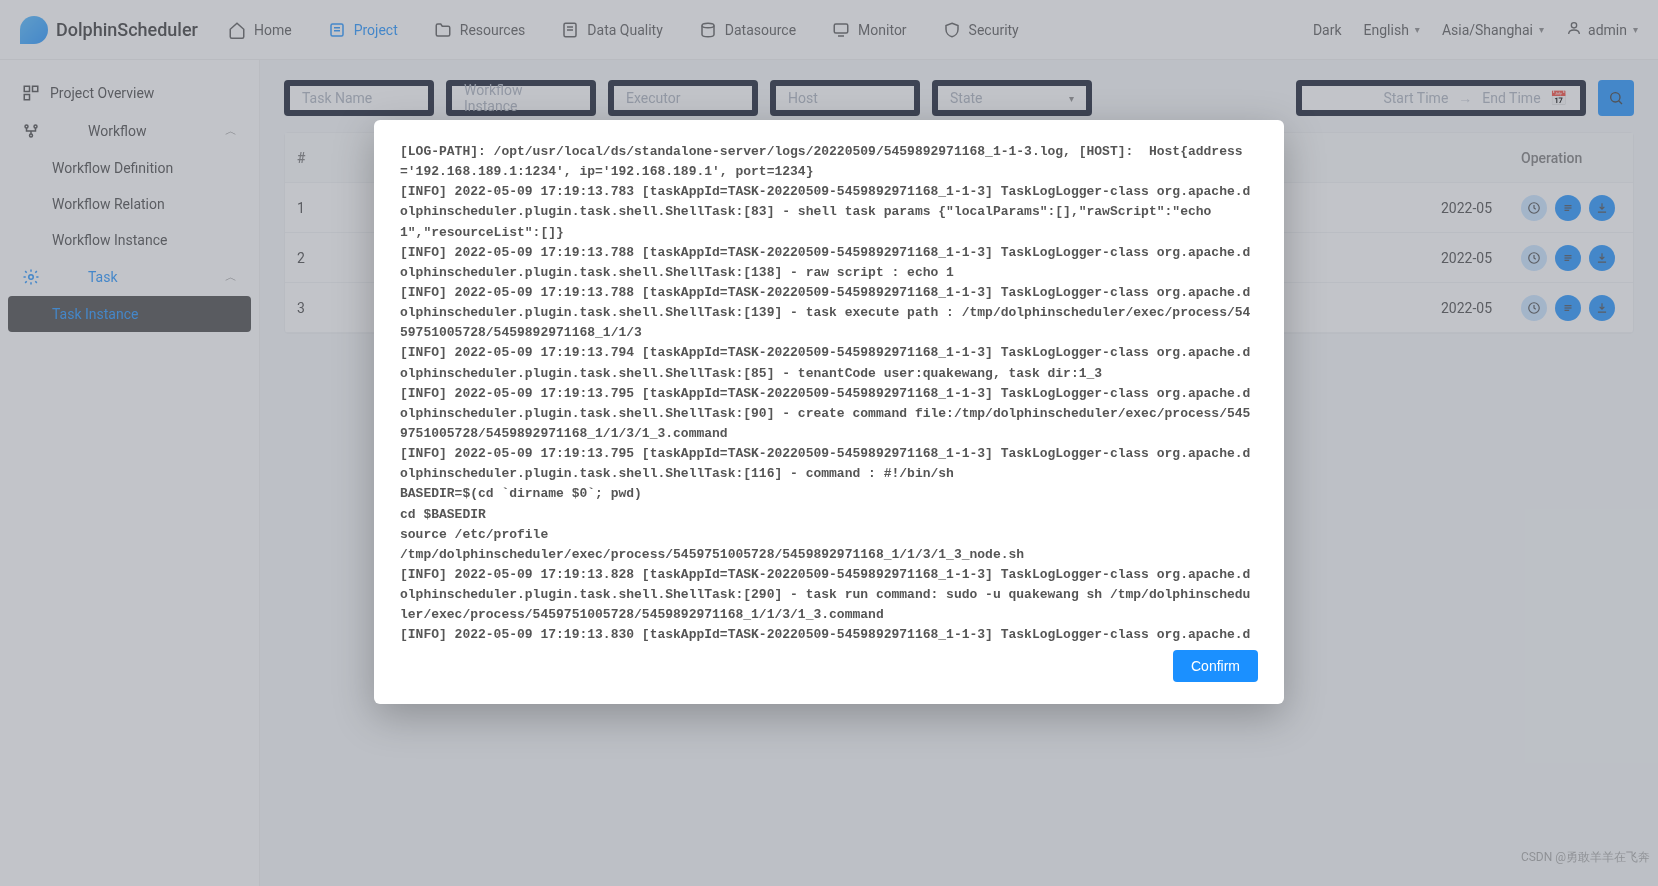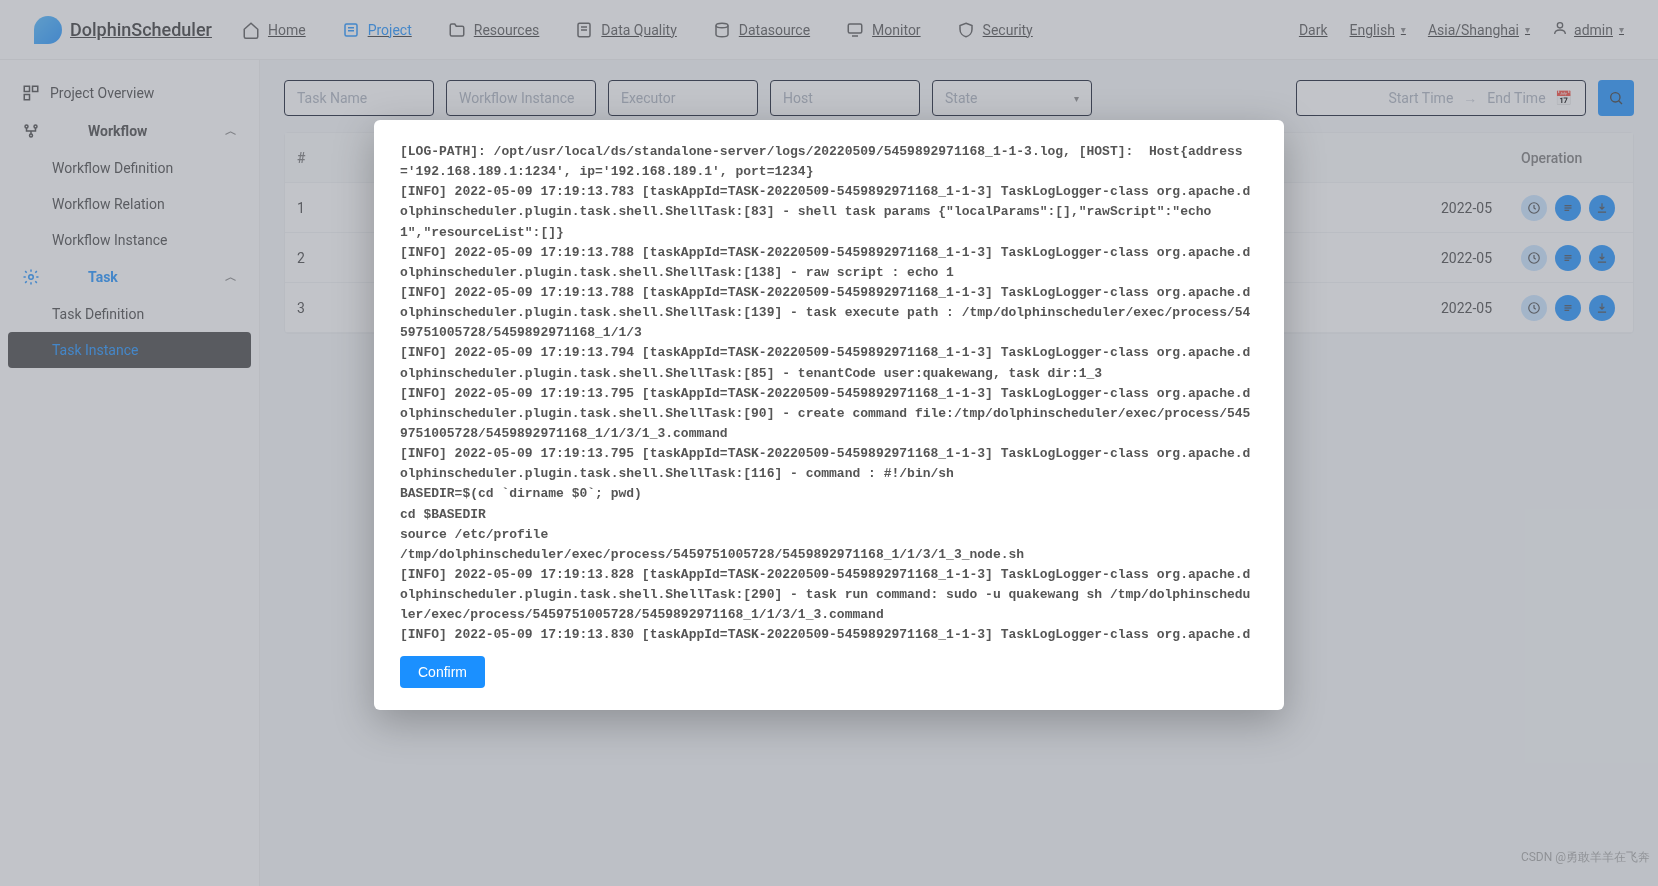--- a/index.html
+++ b/index.html
@@ -1,57 +1,57 @@
 <!DOCTYPE html>
 <html><head>
 <meta charset="utf-8">
 <style>
 * { box-sizing: border-box; margin: 0; padding: 0; }
 body { font-family: -apple-system, BlinkMacSystemFont, "Segoe UI", Roboto, "Helvetica Neue", Arial, sans-serif; font-size: 14px; color: #333; background: #fff; width: 1658px; height: 886px; overflow: hidden; position: relative; }
-.topnav { height: 60px; display: flex; align-items: center; padding: 0 34px; background: #fff; border-bottom: 1px solid #eee; text-decoration: underline; }
+.topnav { height: 60px; display: flex; align-items: center; padding: 0 20px; background: #fff; border-bottom: 1px solid #eee; }
 .logo { display: flex; align-items: center; gap: 8px; font-size: 18px; font-weight: 500; color: #333; margin-right: 30px; }
 .logo-swirl { width: 28px; height: 28px; background: linear-gradient(135deg,#4db8ff,#1b90ff); border-radius: 50% 50% 50% 0; position: relative; }
 .nav-items { display: flex; gap: 36px; flex: 1; }
 .nav-item { display: flex; align-items: center; gap: 8px; color: #555; cursor: pointer; text-align: right; }
 .nav-item.active { color: #1b90ff; }
 .nav-icon { width: 18px; height: 18px; display: inline-flex; align-items: center; justify-content: center; }
 .top-right { display: flex; align-items: center; gap: 22px; color: #555; }
 .top-right .sel { display: flex; align-items: center; gap: 6px; cursor: pointer; }
 .chev { font-size: 10px; color: #888; }
 .layout { display: flex; height: calc(100% - 60px); }
 .sidebar { width: 260px; padding: 14px 8px; background: #fff; border-right: 1px solid #f0f0f0; text-align: center; }
 .side-item { display: flex; align-items: center; gap: 10px; padding: 10px 14px; border-radius: 4px; color: #444; cursor: pointer; }
 .side-item .sp { margin-left: auto; font-size: 12px; color: #888; }
 .side-item.level2 { padding-left: 44px; font-size: 14px; }
-.side-item.group { font-weight: 700; gap: 48px; }
+.side-item.group { font-weight: 400; gap: 48px; }
 .side-item.active-group { color: #1b90ff; }
 .side-item.active-group svg { stroke: #1b90ff; }
 .side-item.selected { background: #404040; color: #1b90ff; }
 .main { flex: 1; background: #f6f8fa; padding: 20px 24px; position: relative; overflow: hidden; }
 .filters { display: flex; gap: 12px; margin-bottom: 16px; }
-.filt { height: 36px; background: #fff; border: 1px solid #0f172a; border-radius: 4px; padding: 0 12px; display: flex; align-items: center; color: #aab1bd; font-size: 14px; }
+.filt { height: 36px; background: #fff; border: 6px solid #0f172a; border-radius: 4px; padding: 0 12px; display: flex; align-items: center; color: #aab1bd; font-size: 14px; }
 .filt.sel-box { justify-content: space-between; }
 .filt.date { justify-content: flex-end; min-width: 290px; }
 .filt.date .arrow { color: #c3c8d1; margin: 0 10px; }
 .searchbtn { width: 36px; height: 36px; background: #1b90ff; border-radius: 4px; display: flex; align-items: center; justify-content: center; cursor: pointer; }
 .table { background: #fff; border: 1px solid #eef0f3; border-radius: 4px; }
 .thead, .trow { display: grid; grid-template-columns: 40px 1fr 120px 120px 100px 80px 100px; align-items: center; height: 50px; border-bottom: 1px solid #f0f2f5; padding: 0 12px; font-size: 14px; }
 .thead { color: #777; font-weight: 500; background: #fafbfc; }
 .trow { color: #444; }
 .ops { display: flex; gap: 8px; }
 .opbtn { width: 26px; height: 26px; border-radius: 50%; background: #1b90ff; display: flex; align-items: center; justify-content: center; cursor: pointer; }
 .opbtn.light { background: #c7e3ff; }
 .opbtn svg { width: 14px; height: 14px; }
 .scrim { position: absolute; inset: 0; background: rgba(120,125,135,0.45); display: flex; align-items: flex-start; justify-content: center; padding-top: 120px; }
 .modal { width: 910px; background: #fff; border-radius: 6px; box-shadow: 0 12px 40px rgba(0,0,0,0.25); padding: 22px 26px; }
 .modal-head { display: flex; align-items: center; justify-content: space-between; margin-bottom: 14px; }
 .modal-title { font-size: 20px; color: #222; }
 .refresh { display: flex; align-items: center; gap: 6px; color: #1b90ff; cursor: pointer; font-size: 14px; }
 .log { font-family: "Courier New", Consolas, monospace; font-size: 13px; line-height: 1.55; color: #555; white-space: pre-wrap; word-break: break-all; max-height: 500px; overflow: hidden; font-weight: bold; }
-.modal-foot { display: flex; margin-top: 14px; }
+.modal-foot { display: flex; justify-content: flex-end; margin-top: 8px; }
 .confirm { background: #1b90ff; color: #fff; border: none; border-radius: 4px; padding: 8px 18px; font-size: 14px; cursor: pointer; }
 .watermark { position: absolute; right: 8px; bottom: 20px; font-size: 12px; color: rgba(0,0,0,0.25); }
 svg { stroke: currentColor; fill: none; stroke-width: 2; }
 </style>
 </head>
 <body>
 
 <div class="topnav">
   <div class="logo">
     <span class="logo-swirl"></span>
@@ -173,23 +173,20 @@
     <div class="side-item level2">
         <span>Workflow Instance</span>
       </div>
     <div class="side-item group active-group">
         <svg width="18" height="18" viewBox="0 0 24 24">
           <circle cx="12" cy="12" r="3"></circle>
           <path d="M12 2v3M12 19v3M4.2 4.2l2.1 2.1M17.7 17.7l2.1 2.1M2 12h3M19 12h3M4.2 19.8l2.1-2.1M17.7 6.3l2.1-2.1"></path>
         </svg>
         <span>Task</span>
         <span class="sp">︿</span>
-      </div>
-    <div class="side-item level2">
-        <span>Task Definition</span>
       </div>
     <div class="side-item level2 selected">
         <span>Task Instance</span>
       </div>
   </div>
 
   <div class="main">
     <div class="filters">
       <div class="filt" style="width:150px">
           <span>Task Name</span>

